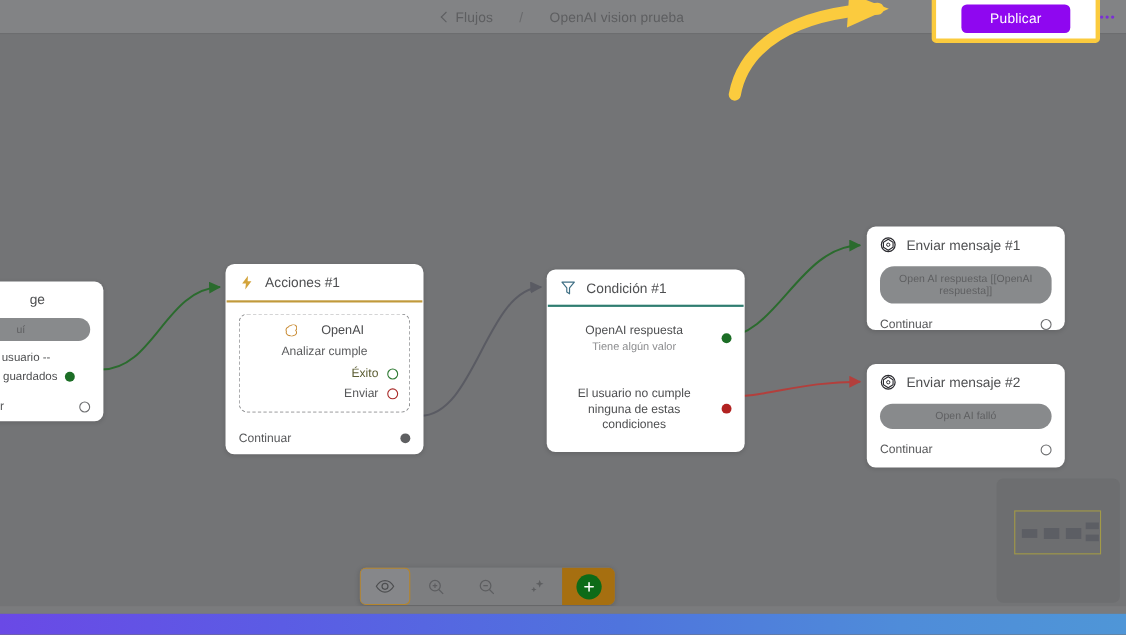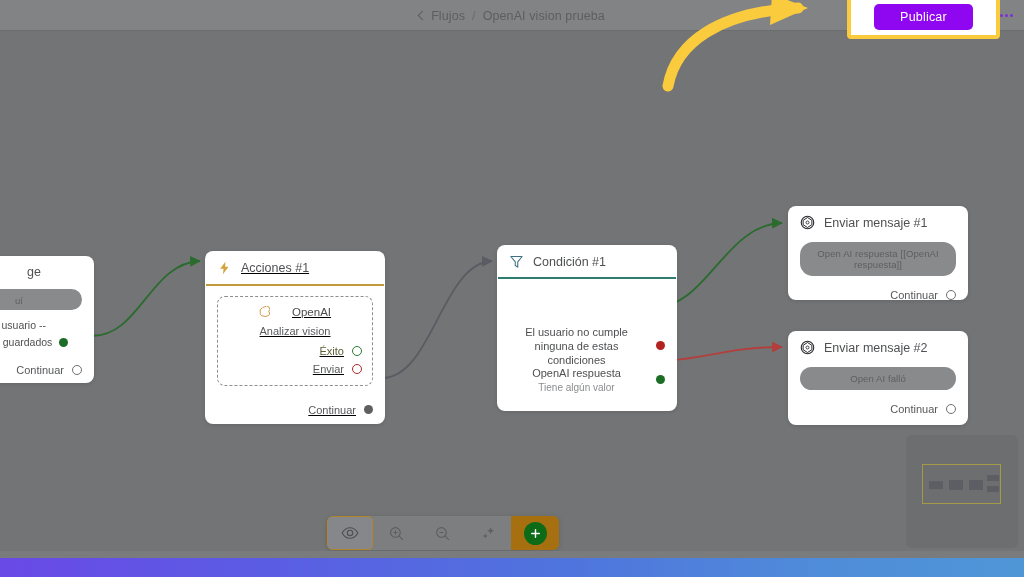--- a/index.html
+++ b/index.html
@@ -17,21 +17,21 @@
   .header {
     position:absolute; top:0; left:0; width:1024px; height:31px;
     background:#828385;
     border-bottom:1px solid #6c6d6f;
     display:flex; align-items:center;
     z-index:30;
   }
   .breadcrumb {
     position:absolute; left:0; right:0; top:0; height:31px;
     display:flex; align-items:center; justify-content:center;
-    gap:7px; font-size:12.5px; color:#5d5e60; letter-spacing:.1px;
+    gap:24px; font-size:12.5px; color:#5d5e60; letter-spacing:.1px;
   }
   .bc-back { display:flex; align-items:center; gap:5px; color:#5d5e60; }
   .chev-left { width:7px; height:7px; border-left:1.6px solid #5d5e60;
                border-bottom:1.6px solid #5d5e60; transform:rotate(45deg);
                display:inline-block; margin-bottom:1px; }
   .bc-sep { color:#6a6b6d; }
   .bc-current { color:#5d5e60; }
 
   .header-right {
     position:absolute; right:6px; top:0; height:31px;
@@ -97,21 +97,21 @@
   .ring { width:10px; height:10px; border-radius:50%; border:1.6px solid #777; display:block; }
   .ring.green { border-color:#2f7a34; }
   .ring.red   { border-color:#a82a28; }
   .ring.grey  { border-color:#6e6f71; }
   .dot { width:9px; height:9px; border-radius:50%; display:block; }
   .dot.grey { background:#5e5f61; }
   .dot.green { background:#1c6e26; }
   .dot.red { background:#b22221; }
 
   .continuar-row {
-    display:flex; align-items:center; justify-content:flex-end; gap:8px;
+    display:flex; align-items:center; justify-content:space-between; gap:8px;
     font-size:11px; color:#57585a;
   }
 
   .bubble {
     background:#888a8c; border-radius:13px; padding:6px 11px;
     font-size:9.5px; color:#5e5f61; letter-spacing:.1px;text-align:center;
   }
   .bubble.tall { height:21px; }
 
   
@@ -197,37 +197,37 @@
           <span style="font-size:10.5px;color:#4f5052;">os fueron guardados</span>
           <span class="dot green"></span>
         </div>
         <div class="continuar-row" style="margin-top:16px;">
           <span>Continuar</span>
           <span class="ring grey"></span>
         </div>
       </div>
     </div>
 
-    <div class="node" style="left:205px; top:220px; width:180px; height:173px;text-decoration:underline;">
+    <div class="node" style="left:205px; top:209px; width:180px; height:173px;">
       <div class="node-head">
         <svg class="icon-bolt" viewBox="0 0 24 24">
           <path d="M13.5 2 L5 13 h5.5 L9.5 22 L18.5 10 H13 z" fill="#d3a43b"></path>
         </svg>
         <span>Acciones #1</span>
       </div>
       <div class="rule-amber"></div>
       <div class="node-body">
         <div class="dashed-box">
           <div class="openai-row">
             <svg width="11" height="11" viewBox="0 0 24 24">
               <path d="M12 2a6 6 0 0 0-5.2 3A6 6 0 0 0 3 13.6a6 6 0 0 0 .7 5.4 6 6 0 0 0 6.4 2.9A6 6 0 0 0 17 22a6 6 0 0 0 5.2-3 6 6 0 0 0-.8-7.1A6 6 0 0 0 12 2z" fill="none" stroke="#c98c35" stroke-width="2"></path>
             </svg>
             <span>OpenAI</span>
           </div>
-          <div class="mid-label">Analizar vision</div>
+          <div class="mid-label">Analizar cumple</div>
           <div class="port-row exito">
             <span>Éxito</span>
             <span class="ring green"></span>
           </div>
           <div class="port-row" style="margin-top:6px;">
             <span>Enviar</span>
             <span class="ring red"></span>
           </div>
         </div>
         <div class="continuar-row" style="margin-top:18px;">
@@ -239,32 +239,32 @@
 
     <div class="node" style="left:497px; top:214px; width:180px; height:166px;">
       <div class="node-head">
         <svg class="icon-funnel" viewBox="0 0 24 24">
           <path d="M3 4 h18 l-7 8.5 V21 l-4-2.5 V12.5 z" fill="none" stroke="#3f6f84" stroke-width="1.7" stroke-linejoin="round"></path>
         </svg>
         <span>Condición #1</span>
       </div>
       <div class="rule-teal"></div>
       <div class="node-body" style="padding-top:16px;">
-        <div class="cond-row" style="margin-top:30px;">
-          <div class="cond-text">
-            <div class="cond-title" style="line-height:14px;">El usuario no cumple ninguna de estas condiciones</div>
-          </div>
-          <span class="dot red"></span>
-        </div>
         <div class="cond-row">
           <div class="cond-text">
             <div class="cond-title">OpenAI respuesta</div>
             <div class="cond-sub">Tiene algún valor</div>
           </div>
           <span class="dot green"></span>
+        </div>
+        <div class="cond-row" style="margin-top:30px;">
+          <div class="cond-text">
+            <div class="cond-title" style="line-height:14px;">El usuario no cumple ninguna de estas condiciones</div>
+          </div>
+          <span class="dot red"></span>
         </div>
       </div>
     </div>
 
     <div class="node" style="left:788px; top:175px; width:180px; height:94px;">
       <div class="node-head">
         <svg class="icon-gem" viewBox="0 0 24 24">
           <circle cx="12" cy="12" r="10" fill="none" stroke="#2b2b30" stroke-width="1.8"></circle>
           <path d="M12 4 L19 8.5 V15.5 L12 20 L5 15.5 V8.5 z" fill="none" stroke="#2b2b30" stroke-width="1.6"></path>
           <circle cx="12" cy="12" r="2.4" fill="none" stroke="#2b2b30" stroke-width="1.4"></circle>

